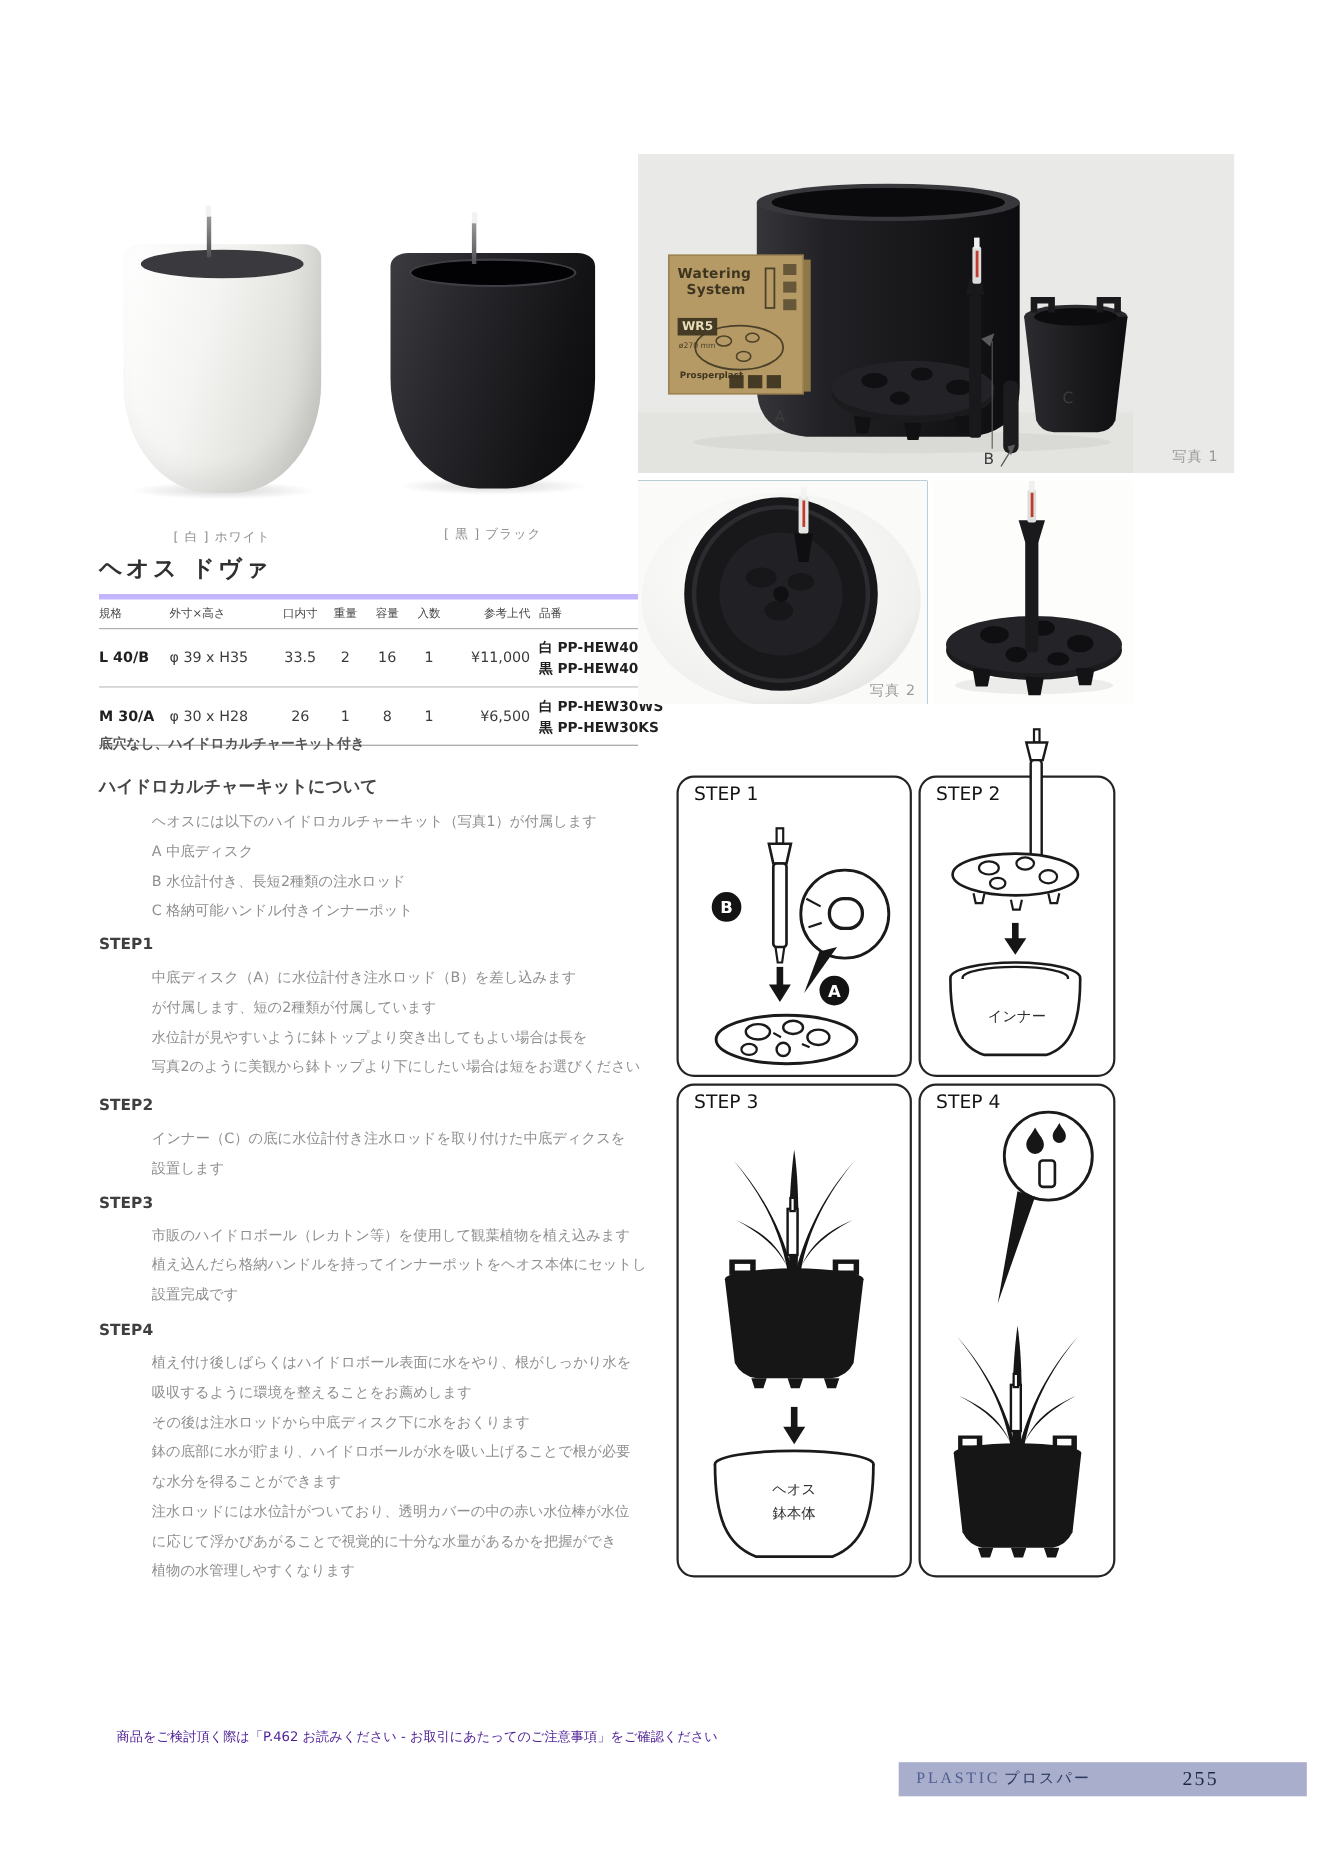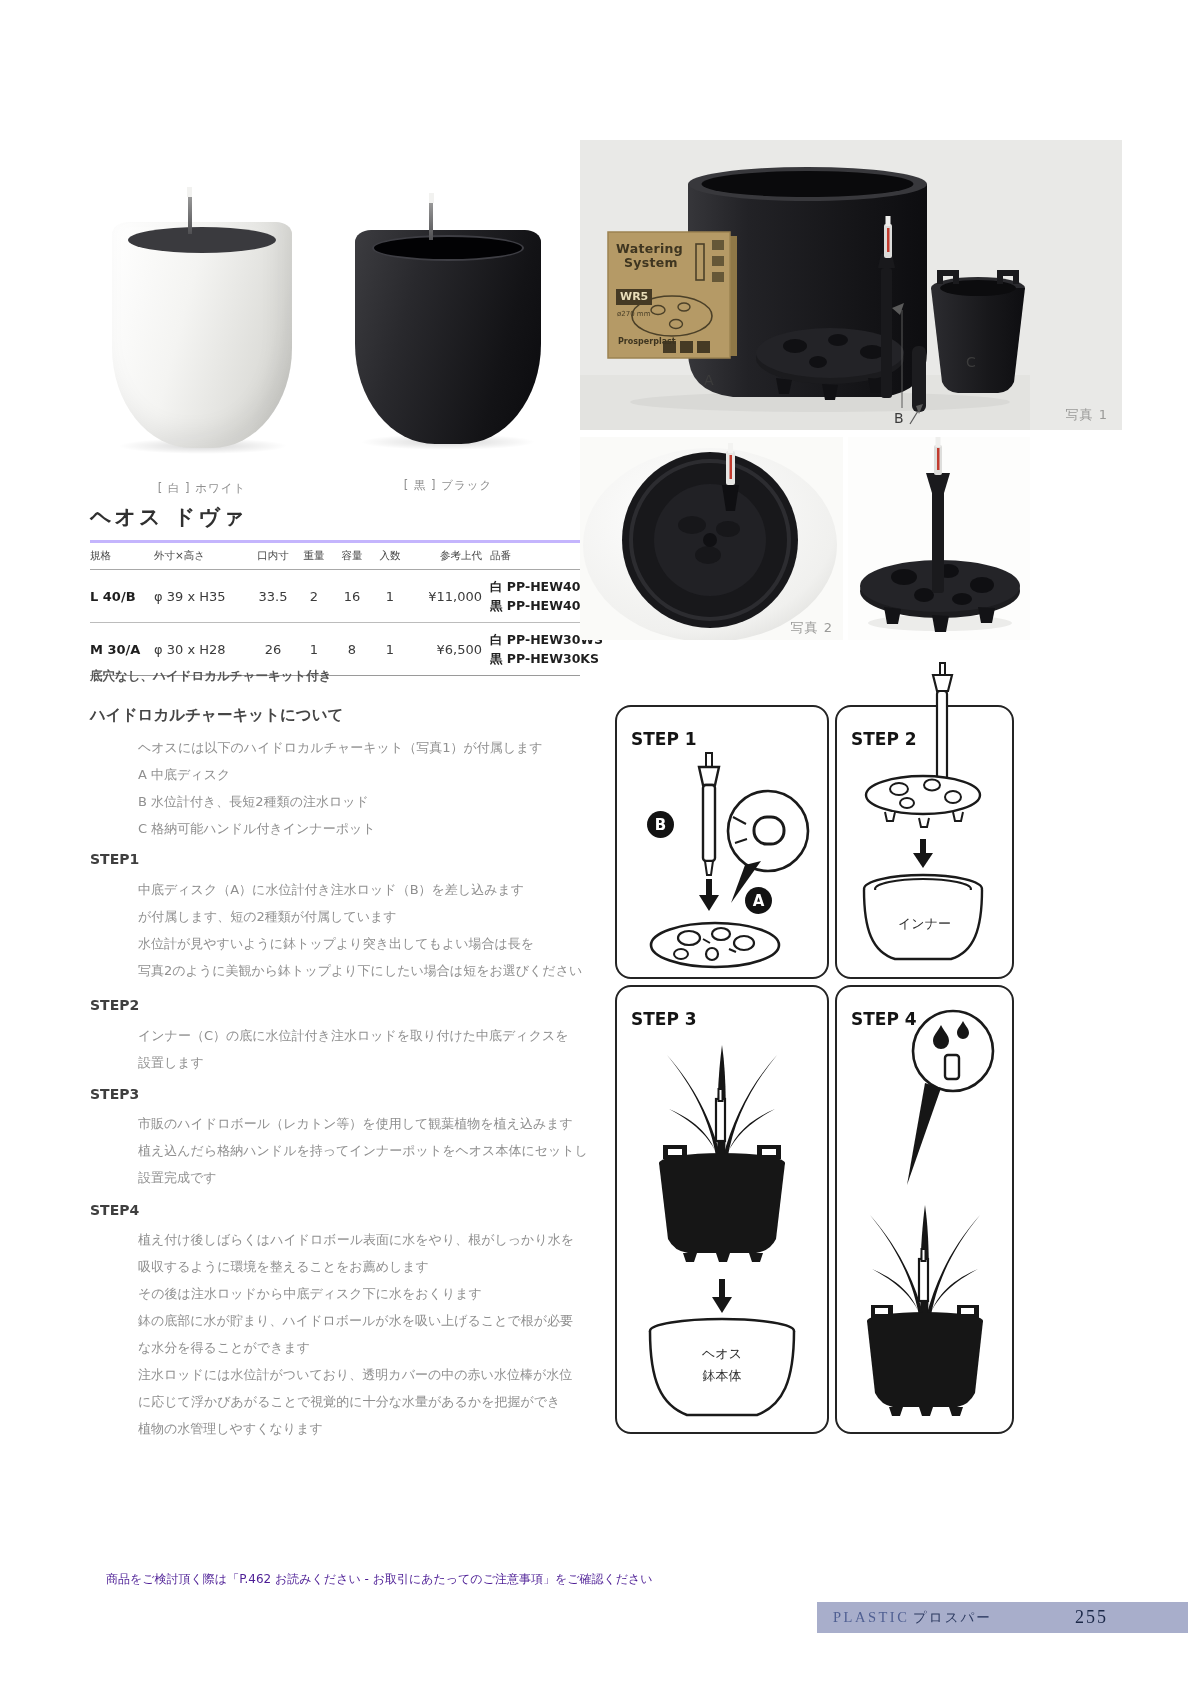--- a/index.html
+++ b/index.html
@@ -20,21 +20,21 @@
   .rim-black{background:#020204;border:2px solid #3e3e44;box-sizing:border-box;}
   .wick{position:absolute;width:4px;height:38px;background:linear-gradient(#9a9a9a,#4f4f52);}
   .wick::after{content:"";position:absolute;top:-9px;left:-0.5px;width:5px;height:10px;background:#f2f2f0;}
   .pot-shadow{position:absolute;height:16px;border-radius:50%;
     background:radial-gradient(ellipse at center,rgba(0,0,0,0.16),rgba(0,0,0,0) 70%);}
   .pot-cap{position:absolute;font-size:11.5px;color:#8f8f8f;letter-spacing:1px;}
 
   
   .prod-title{position:absolute;left:90px;top:503px;font-size:21px;color:#303030;
     font-weight:600;letter-spacing:3px;}
-  .spec{position:absolute;left:90px;top:540px;width:490px;border-top:3px solid #c4b5fd;}
+  .spec{position:absolute;left:90px;top:540px;width:490px;border-top:5px solid #c4b5fd;}
   .srow{display:grid;grid-template-columns:64px 96px 46px 36px 40px 36px 74px 1fr;align-items:center;}
   .shead{height:26px;border-bottom:1px solid #a8a8a8;font-size:10.5px;color:#454545;}
   .sdata{padding:7px 0;border-bottom:1px solid #bcbcbc;font-size:13px;color:#3b3b3b;}
   .sdata:last-child{border-bottom:1px solid #9a9a9a;}
   .c-c{text-align:center;} .c-r{text-align:right;}
   .c-spec{font-weight:bold;color:#1f1f1f;}
   .code{font-weight:bold;color:#1f1f1f;font-size:12.5px;line-height:19px;white-space:nowrap;}
   .spec-note{position:absolute;left:90px;top:668px;font-size:12.5px;font-weight:bold;color:#555;}
 
   
@@ -50,21 +50,21 @@
   .pl{position:absolute;font-size:14px;color:#3c3c3c;}
   .box-title{position:absolute;left:36px;top:102px;font-size:12.5px;font-weight:bold;
     color:#3e3520;line-height:14px;letter-spacing:0.3px;}
   .box-model{position:absolute;left:40px;top:150px;font-size:11px;font-weight:bold;color:#e8ddb9;}
   .box-dia{position:absolute;left:37px;top:170px;font-size:7px;color:#4b4028;}
   .box-brand{position:absolute;left:38px;top:197px;font-size:8px;font-weight:bold;color:#3e3520;}
 
   
   .card{position:absolute;border:2px solid #242424;border-radius:16px;background:#fff;}
   .card svg{position:absolute;left:0;top:0;overflow:visible;}
-  .card-title{position:absolute;left:14px;top:22px;font-size:17px;font-weight:bold;color:#141414;z-index:3;}
+  .card-title{position:absolute;left:14px;top:5px;font-size:17px;font-weight:normal;color:#141414;z-index:3;}
   .badge{position:absolute;width:27px;height:27px;border-radius:50%;background:#131313;color:#fff;
     font-weight:bold;font-size:15px;display:flex;align-items:center;justify-content:center;z-index:3;}
   .diag-label{position:absolute;font-size:13px;color:#2e2e2e;text-align:center;z-index:3;}
 
   
   .footer-note{position:absolute;left:106px;top:1571px;font-size:12px;color:#4c1d95;}
   .footer-bar{position:absolute;left:817px;top:1602px;width:371px;height:31px;background:#a8aecb;}
   .fb-cat{position:absolute;left:16px;top:0;line-height:31px;font-family:"Liberation Serif","DejaVu Serif",serif;
     font-size:14.5px;color:#4f5f92;letter-spacing:2.5px;}
   .fb-series{position:absolute;left:96px;top:0;line-height:31px;font-size:13.5px;color:#2c3a60;letter-spacing:2px;}

